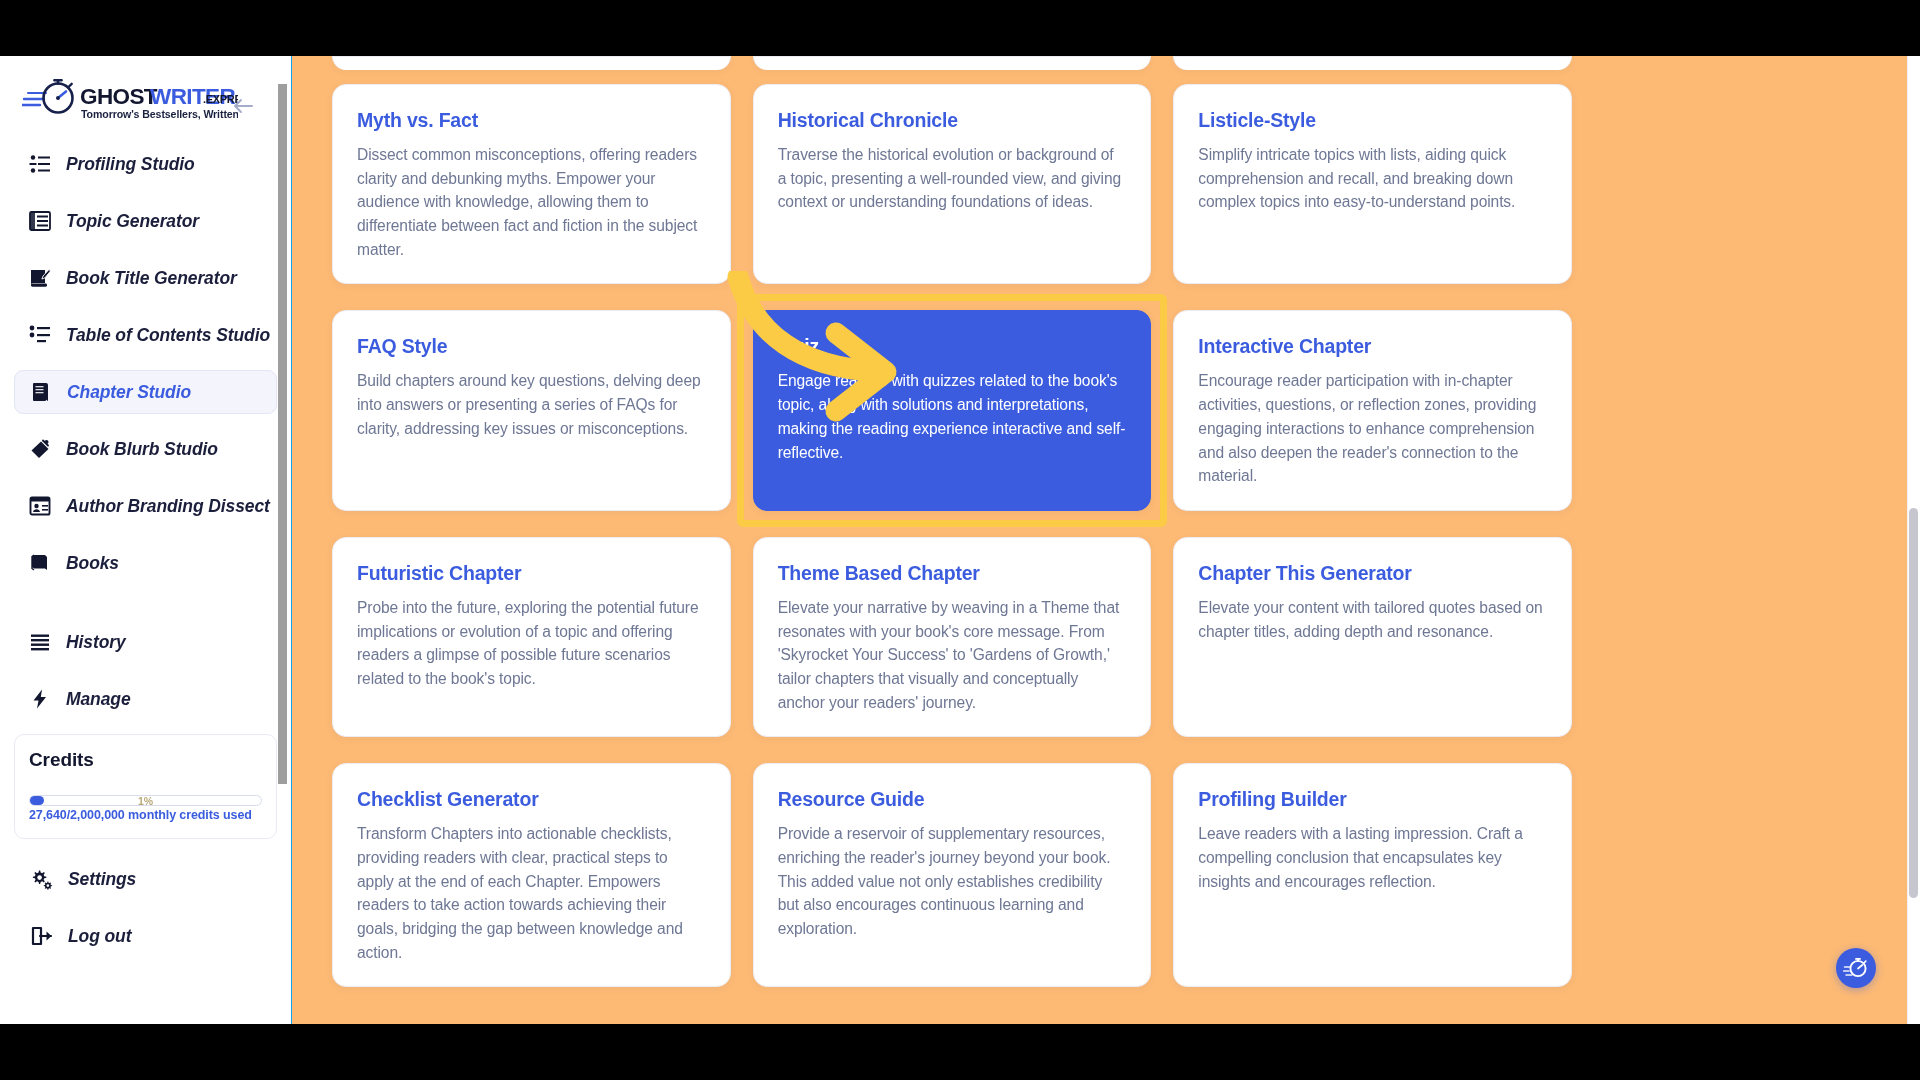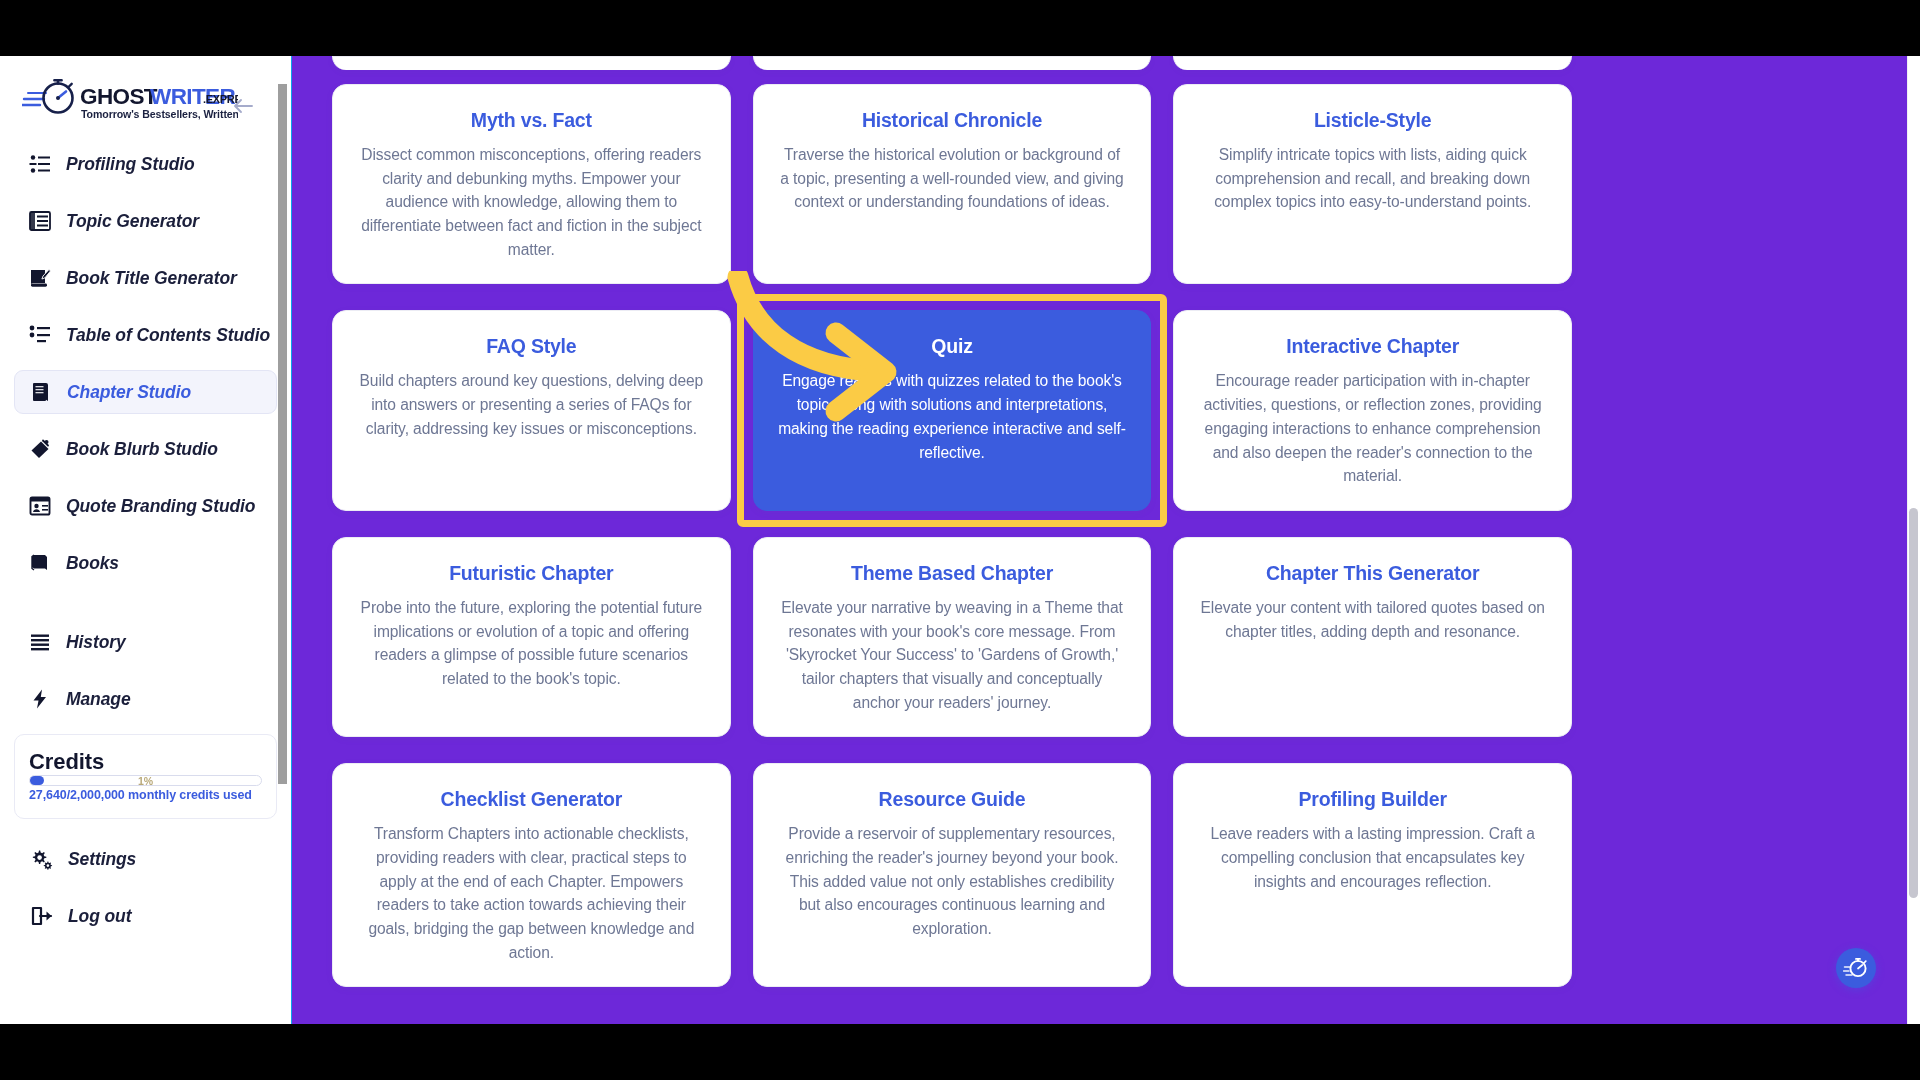--- a/index.html
+++ b/index.html
@@ -75,24 +75,24 @@
 
   
   .credits-box {
     margin: 6px 14px 0 14px;
     border: 1px solid #e9eaf5;
     border-radius: 10px;
     padding: 14px 14px 16px 14px;
     background: #fff;
   }
   .credits-title {
-    font-size: 22px;
+    font-size: 19px;
     font-weight: 700;
     color: #12162e;
-    margin-bottom: 0;
+    margin-bottom: 24px;
     letter-spacing: -0.1px;
   }
   .progress-track {
     position: relative;
     height: 11px;
     border-radius: 99px;
     background: #ffffff;
     border: 1px solid #d9dced;
     overflow: visible;
   }
@@ -127,24 +127,23 @@
     width: 9px;
     height: 700px;
     background: #9e9e9e;
     border-radius: 0;
   }
 
   
   .main {
     flex: 1 1 auto;
     position: relative;
-    background: #6d28d9;
+    background: #fdba74;
     overflow: hidden;
     padding: 0;
-    text-align: center;
   }
   .grid-scroll {
     position: absolute;
     inset: 0;
     padding: 0 40px 0 40px;
   }
   .grid {
     display: grid;
     grid-template-columns: repeat(3, 1fr);
     column-gap: 22px;
@@ -361,21 +360,21 @@
         <span class="ni-icon">
           <svg width="22" height="22" viewBox="0 0 22 22">
             <rect x="1.5" y="2.5" width="19" height="17" rx="1.6" fill="none" stroke="#12162e" stroke-width="1.9"></rect>
             <rect x="1.5" y="2.5" width="19" height="4" fill="#12162e"></rect>
             <circle cx="7.5" cy="11" r="2.2" fill="#12162e"></circle>
             <path d="M4 17 a3.6 3.6 0 0 1 7 0 Z" fill="#12162e"></path>
             <rect x="13" y="10" width="6" height="1.6" fill="#12162e"></rect>
             <rect x="13" y="14" width="6" height="1.6" fill="#12162e"></rect>
           </svg>
         </span>
-        <span>Quote Branding Studio</span>
+        <span>Author Branding Dissect</span>
       </div>
 
       <div class="nav-item">
         <span class="ni-icon">
           <svg width="22" height="22" viewBox="0 0 22 22">
             <path d="M5 3 h11 l2 2 v13 l-2 -1.5 h-11 l-2 -1.5 V4.5 Z" fill="#12162e"></path>
             <path d="M5 3 l-2 1.5 v12 l2 1.5" fill="none" stroke="#12162e" stroke-width="1.4"></path>
           </svg>
         </span>
         <span>Books</span>

